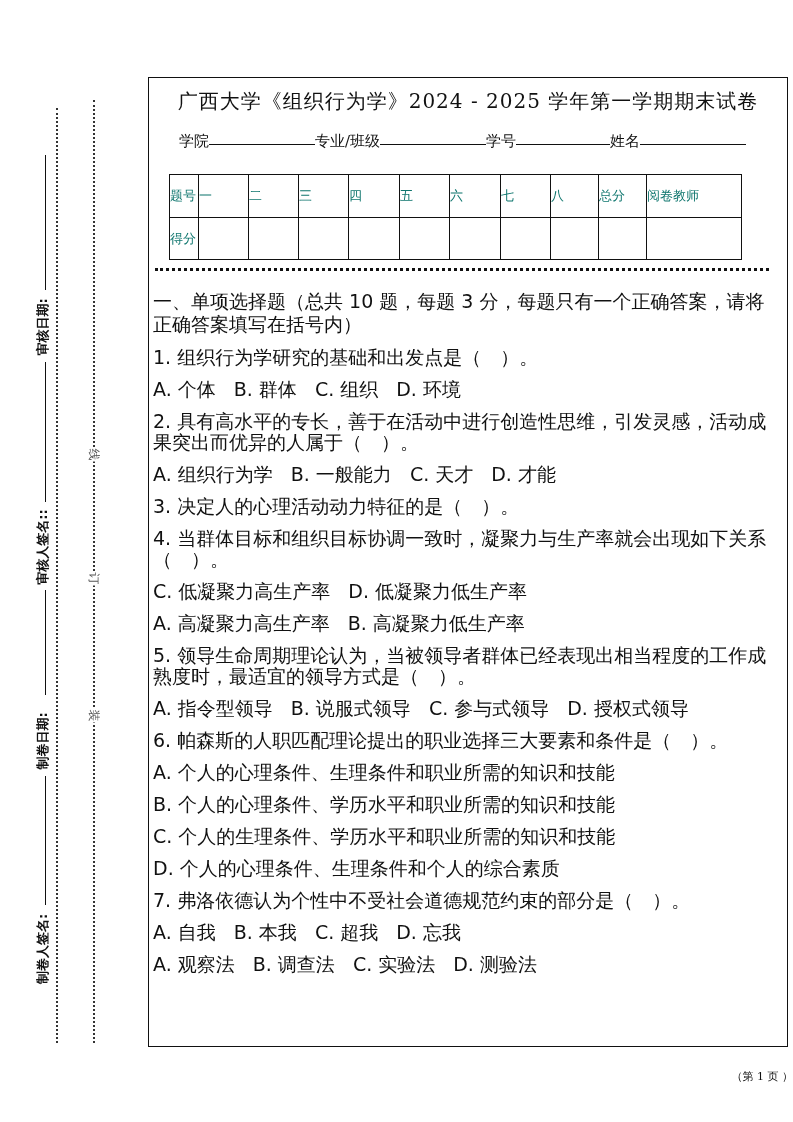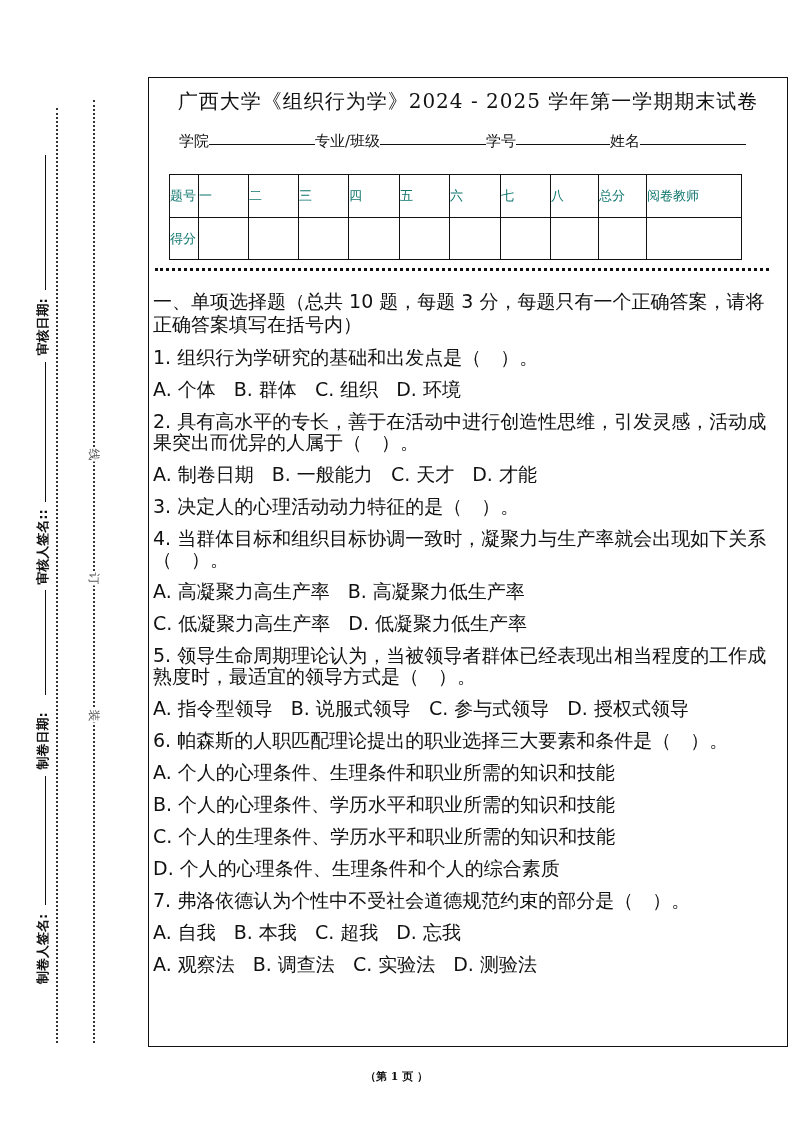--- a/index.html
+++ b/index.html
@@ -35,22 +35,22 @@
   .dotline { position: absolute; left: 6px; right: 18px; top: 190px; border-top: 3px dotted #111; }
 
   .content { position: absolute; left: 4px; right: 6px; top: 212px;
              font-family: "DejaVu Sans", "Liberation Sans", sans-serif; font-size: 19px; }
   .content p { margin: 0; line-height: 21px; }
   .content .q { margin-top: 11px; }
   .content .opt { margin-top: 11px; }
   .content .section { line-height: 23px; }
   .opt span.o { display: inline-block; margin-right: 18px; }
 
-  .footer { position: absolute; top: 1069px; left: 0; width: 793px; text-align: center;
-            font-size: 11px; font-weight: bold; }
+  .footer { position: absolute; top: 1069px; left: 0; width: 793px; text-align: right;
+            font-size: 11px; font-weight: normal; }
 </style>
 </head>
 <body>
 
 <div>
 
   <div class="bind-solid" style="top:155px;height:135px;"></div>
   <div class="bind-solid" style="top:362px;height:140px;"></div>
   <div class="bind-solid" style="top:590px;height:105px;"></div>
   <div class="bind-solid" style="top:775px;height:130px;"></div>
@@ -119,31 +119,31 @@
   <div class="content">
     <p class="section">一、单项选择题（总共 10 题，每题 3 分，每题只有一个正确答案，请将正确答案填写在括号内）</p>
 
     <p class="q">1. 组织行为学研究的基础和出发点是（　）。</p>
     <p class="opt">
       <span class="o">A. 个体</span><span class="o">B. 群体</span><span class="o">C. 组织</span><span class="o">D. 环境</span>
     </p>
 
     <p class="q">2. 具有高水平的专长，善于在活动中进行创造性思维，引发灵感，活动成果突出而优异的人属于（　）。</p>
     <p class="opt">
-      <span class="o">A. 制卷日期</span><span class="o">B. 一般能力</span><span class="o">C. 天才</span><span class="o">D. 才能</span>
+      <span class="o">A. 组织行为学</span><span class="o">B. 一般能力</span><span class="o">C. 天才</span><span class="o">D. 才能</span>
     </p>
 
     <p class="q">3. 决定人的心理活动动力特征的是（　）。</p>
 
     <p class="q">4. 当群体目标和组织目标协调一致时，凝聚力与生产率就会出现如下关系（　）。</p>
     <p class="opt">
-      <span class="o">A. 高凝聚力高生产率</span><span class="o">B. 高凝聚力低生产率</span>
+      <span class="o">C. 低凝聚力高生产率</span><span class="o">D. 低凝聚力低生产率</span>
     </p>
     <p class="opt">
-      <span class="o">C. 低凝聚力高生产率</span><span class="o">D. 低凝聚力低生产率</span>
+      <span class="o">A. 高凝聚力高生产率</span><span class="o">B. 高凝聚力低生产率</span>
     </p>
 
     <p class="q">5. 领导生命周期理论认为，当被领导者群体已经表现出相当程度的工作成熟度时，最适宜的领导方式是（　）。</p>
     <p class="opt">
       <span class="o">A. 指令型领导</span><span class="o">B. 说服式领导</span><span class="o">C. 参与式领导</span><span class="o">D. 授权式领导</span>
     </p>
 
     <p class="q">6. 帕森斯的人职匹配理论提出的职业选择三大要素和条件是（　）。</p>
     <p class="opt">A. 个人的心理条件、生理条件和职业所需的知识和技能</p>
     <p class="opt">B. 个人的心理条件、学历水平和职业所需的知识和技能</p>

